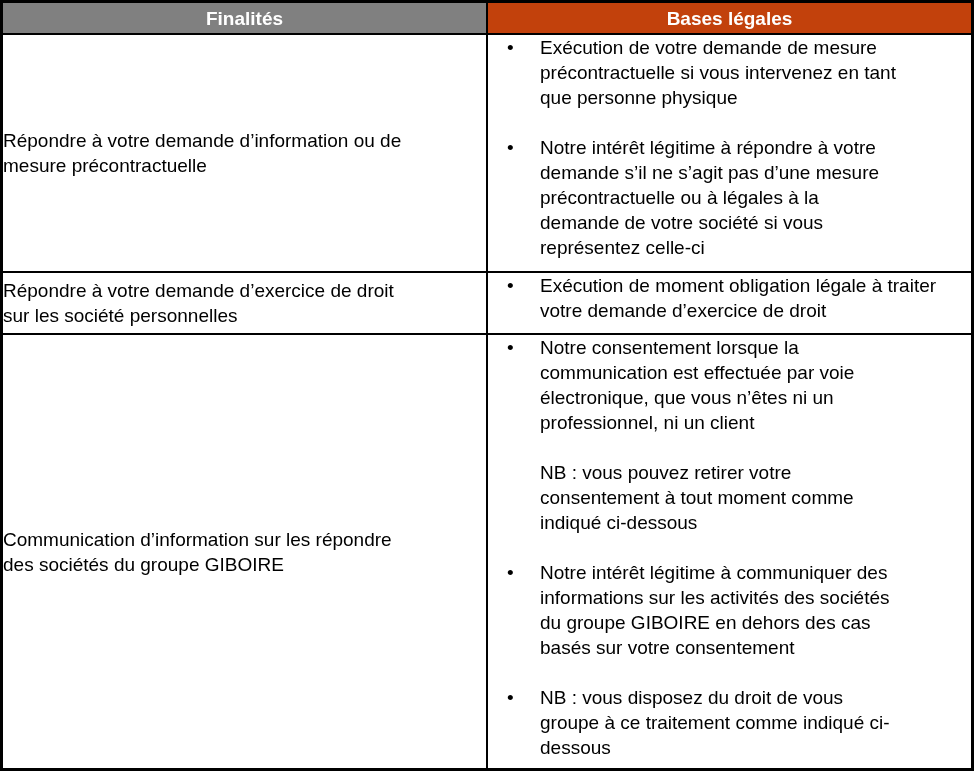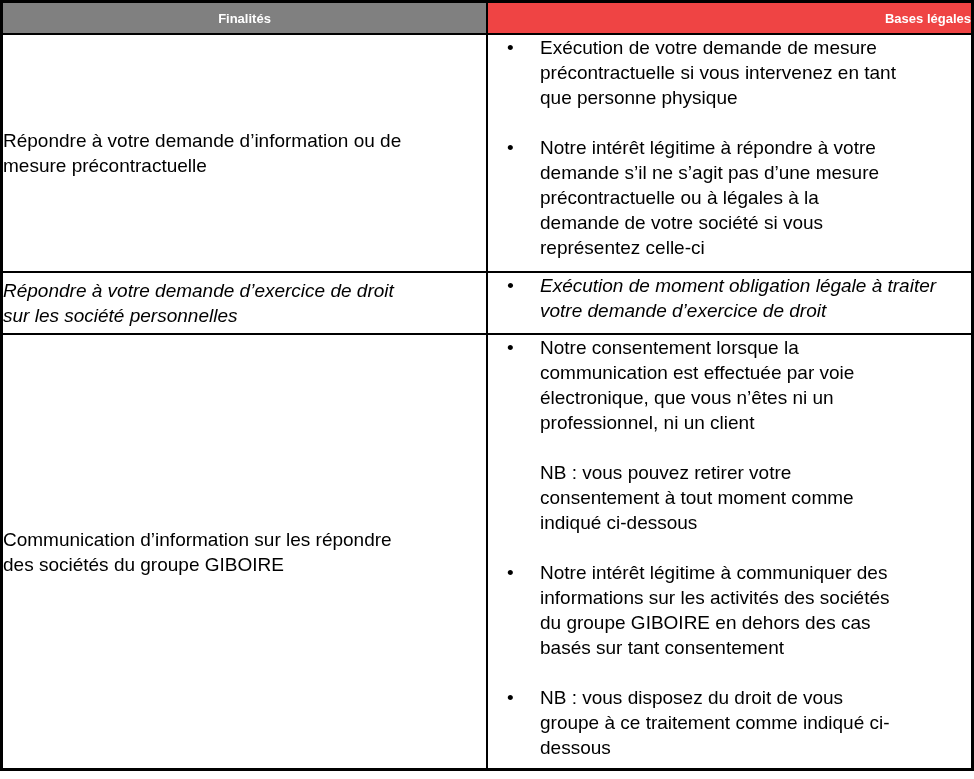--- a/index.html
+++ b/index.html
@@ -25,24 +25,24 @@
   table.doc-table td {
     border: 2px solid #000000;
     padding: 0;
     overflow: hidden;
   }
   th.hdr {
     height: 30px;
     font-weight: bold;
     text-align: center;
     vertical-align: middle;
-    font-size: 13px;
+    font-size: 19px;
   }
   tbody tr:nth-child(1) > td { height: 236px; }
-  tbody tr:nth-child(2) > td { height: 60px; font-style: italic; }
+  tbody tr:nth-child(2) > td { height: 60px; }
   tbody tr:nth-child(3) > td { height: 433px; }
   td.cell-finalite {
     vertical-align: middle;
     padding: 0 40px 0 12px;
   }
   td.cell-bases {
     vertical-align: top;
     padding: 8px 6px 8px 0;
   }
   .list-item {
@@ -63,21 +63,21 @@
     white-space: pre;
   }
 </style>
 </head>
 <body>
 
 <table class="doc-table">
   <thead>
     <tr>
       <th class="hdr" style="background: rgb(128, 128, 128); color: rgb(255, 255, 255);">Finalités</th>
-      <th class="hdr" style="background: #ef4444; color: rgb(255, 255, 255); text-align: right;">Bases légales</th>
+      <th class="hdr" style="background: #c2410c; color: rgb(255, 255, 255);">Bases légales</th>
     </tr>
   </thead>
   <tbody>
   <tr>
     <td class="cell-finalite">
           <div class="ln">Répondre à votre demande d’information ou de</div>
           <div class="ln">mesure précontractuelle</div>
         </td>
     <td class="cell-bases">
       <div class="bases-list">
@@ -143,21 +143,21 @@
                 <div class="ln">consentement à tout moment comme</div>
                 <div class="ln">indiqué ci-dessous</div>
               </div>
             </div>
             <div class="list-item">
               <span class="bullet">•</span>
               <div>
                 <div class="ln">Notre intérêt légitime à communiquer des</div>
                 <div class="ln">informations sur les activités des sociétés</div>
                 <div class="ln">du groupe GIBOIRE en dehors des cas</div>
-                <div class="ln">basés sur tant consentement</div>
+                <div class="ln">basés sur votre consentement</div>
               </div>
             </div>
             <div class="list-item">
               <span class="bullet">•</span>
               <div>
                 <div class="ln">NB : vous disposez du droit de vous</div>
                 <div class="ln">groupe à ce traitement comme indiqué ci-</div>
                 <div class="ln">dessous</div>
               </div>
             </div>

